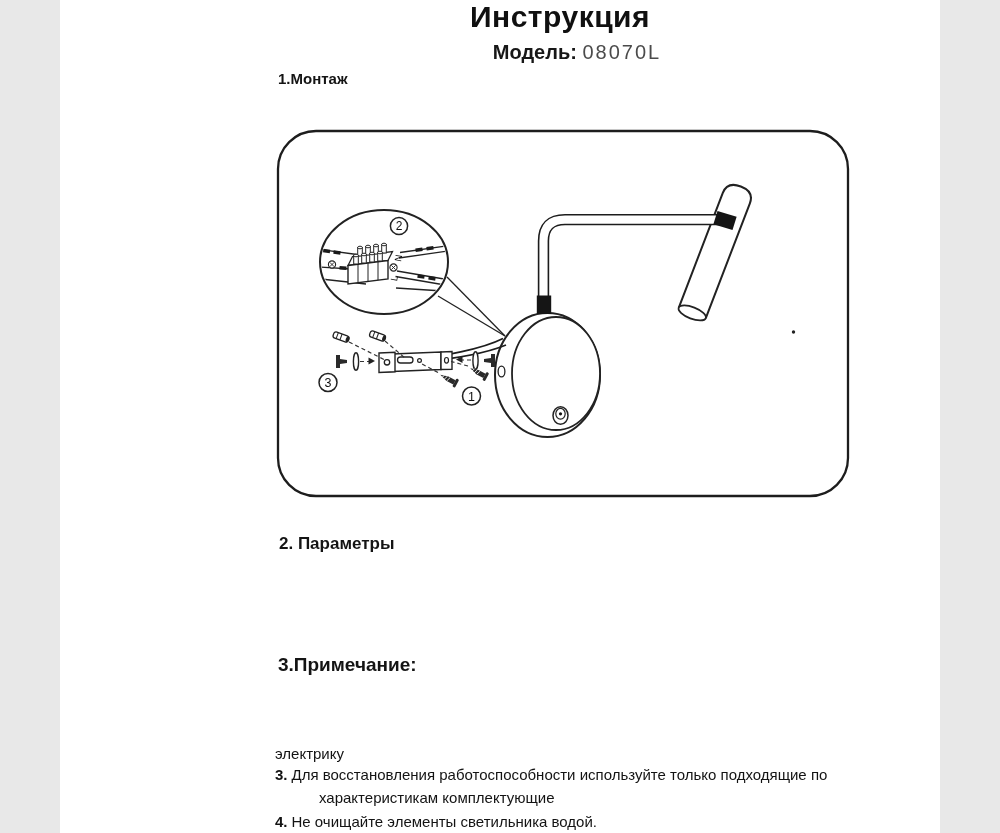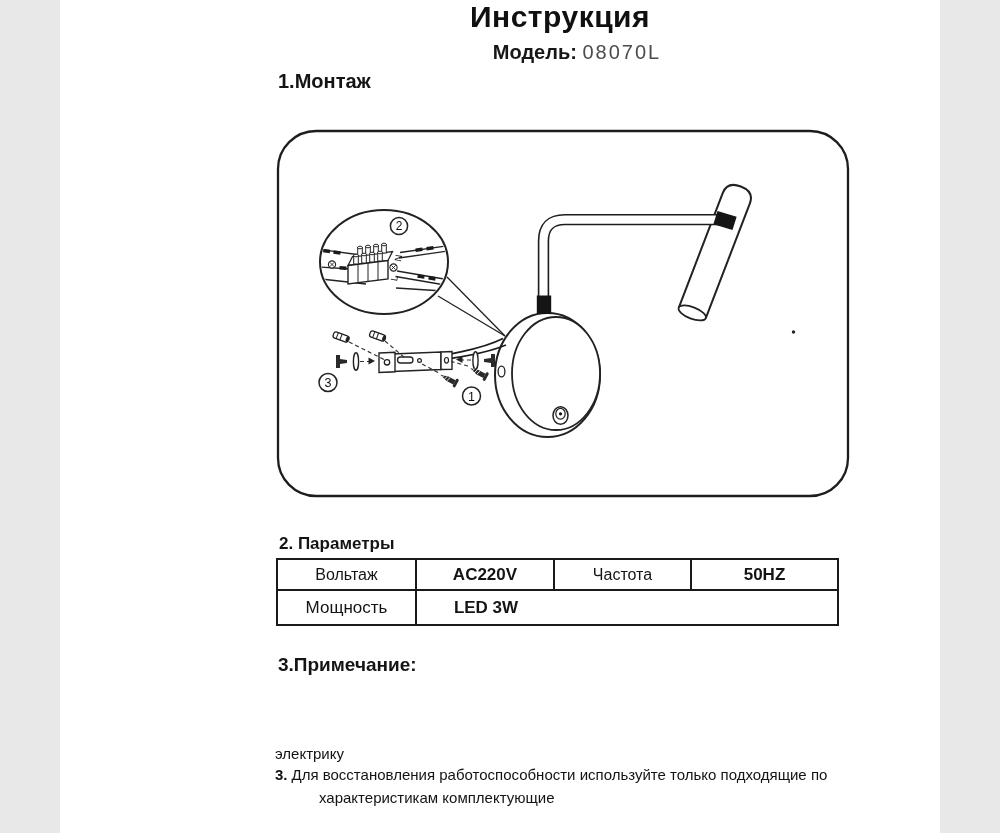--- a/index.html
+++ b/index.html
@@ -7,21 +7,21 @@
     position:relative;width:880px;height:833px;background:#ffffff;
     font-family:"Liberation Sans",sans-serif;color:#161616;overflow:hidden;
     margin:0 auto;
   }
   .abs{position:absolute;}
   #doc-title{top:0px;left:0;width:1000px;text-align:center;font-size:30px;font-weight:bold;color:#101010;letter-spacing:.5px;}
   #model-line{top:41px;left:17px;width:1000px;text-align:center;font-size:20px;}
   #model-label{font-weight:bold;color:#171717;}
   #model-value{color:#4b4b4b;letter-spacing:2px;font-weight:normal;}
   .section-heading{font-weight:bold;color:#141414;}
-  #h-montage{top:70px;left:218px;font-size:20px;}
+  #h-montage{top:70px;left:218px;font-size:15px;}
   #h-params{top:534px;left:219px;font-size:17px;}
   #h-notes{top:654px;left:218px;font-size:19px;}
   
   #params-table{top:558px;left:216px;border-collapse:collapse;table-layout:fixed;}
   #params-table td{
     border:2px solid #1a1a1a;text-align:center;vertical-align:middle;
     font-size:16px;color:#141414;padding:0;
   }
   #params-table .r1 td{height:29px;}
   #params-table .r2 td{height:33px;}
@@ -205,48 +205,29 @@
       <circle cx="268" cy="382.5" r="9" fill="#fff" stroke="#222" stroke-width="1.5"></circle>
       <text x="268" y="387" text-anchor="middle" font-size="12.5" fill="#111">3</text>
     </g>
     <g>
       <circle cx="411.5" cy="396" r="9" fill="#fff" stroke="#222" stroke-width="1.5"></circle>
       <text x="411.5" y="400.5" text-anchor="middle" font-size="12.5" fill="#111">1</text>
     </g>
   </svg>
 
   <div id="h-params" class="abs section-heading">2. Параметры</div>
-  <table id="params-table" class="abs">
-    <colgroup>
-        <col style="width:139px">
-        <col style="width:138px">
-        <col style="width:137px">
-        <col style="width:147px">
-      </colgroup>
-    <tbody>
-        <tr class="r1">
-      <td>Вольтаж</td>
-      <td class="val">AC220V</td>
-      <td>Частота</td>
-      <td class="val">50HZ</td>
-    </tr>
-    <tr class="r2">
-      <td id="cell-power-label" style="font-size:17px">Мощность</td>
-      <td colspan="3" style="text-align:left">
-        <div id="power-value-box">LED 3W</div>
-      </td>
-    </tr>
-  </tbody>
-    </table>
 
   <div id="h-notes" class="abs section-heading">3.Примечание:</div>
 
   <div id="note-2b" class="abs note-line">
     <span>электрику</span>
   </div>
   <div id="note-3a" class="abs note-line">
     <span class="note-num">3.</span><span>Для восстановления работоспособности используйте только подходящие по</span>
   </div>
   <div id="note-3b" class="abs note-line">
     <span>характеристикам комплектующие</span>
   </div>
+  <div id="note-4" class="abs note-line">
+    <span class="note-num">4.</span><span>Не очищайте элементы светильника водой.</span>
+  </div>
 
 </div>
 
 </body></html>

